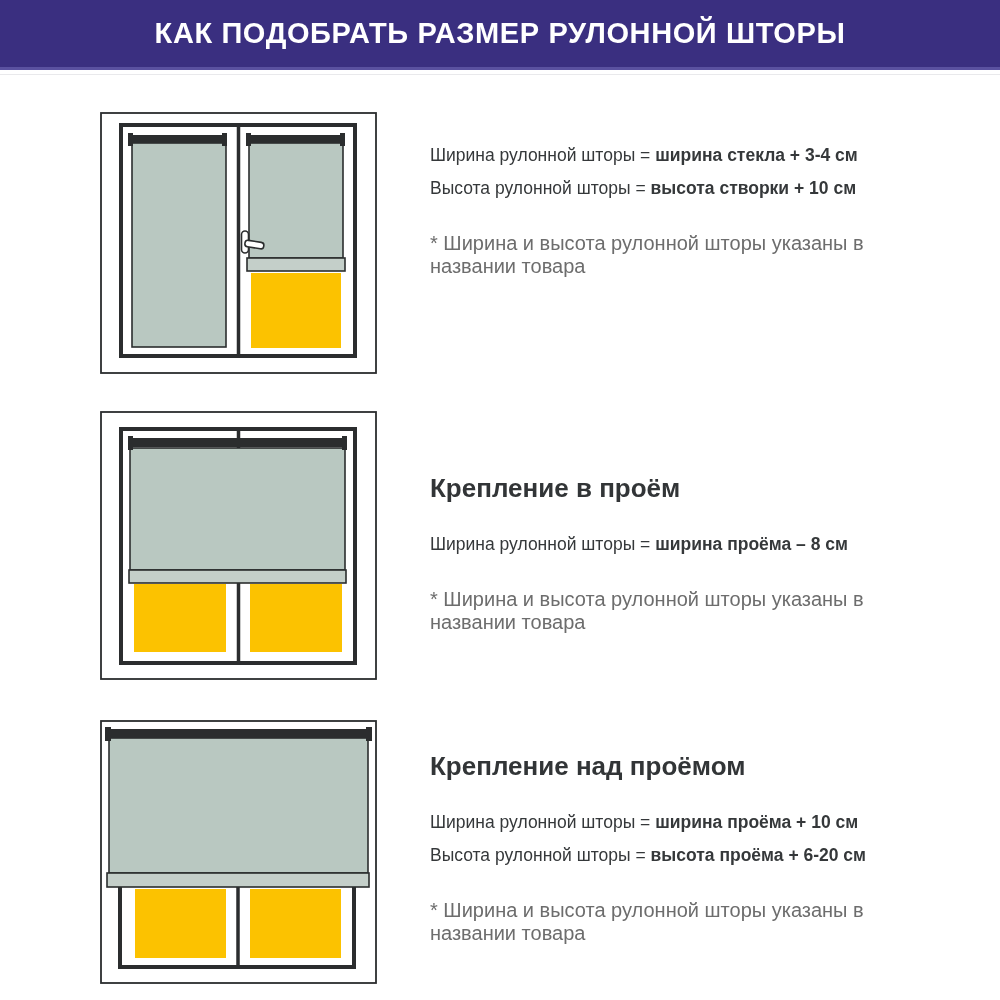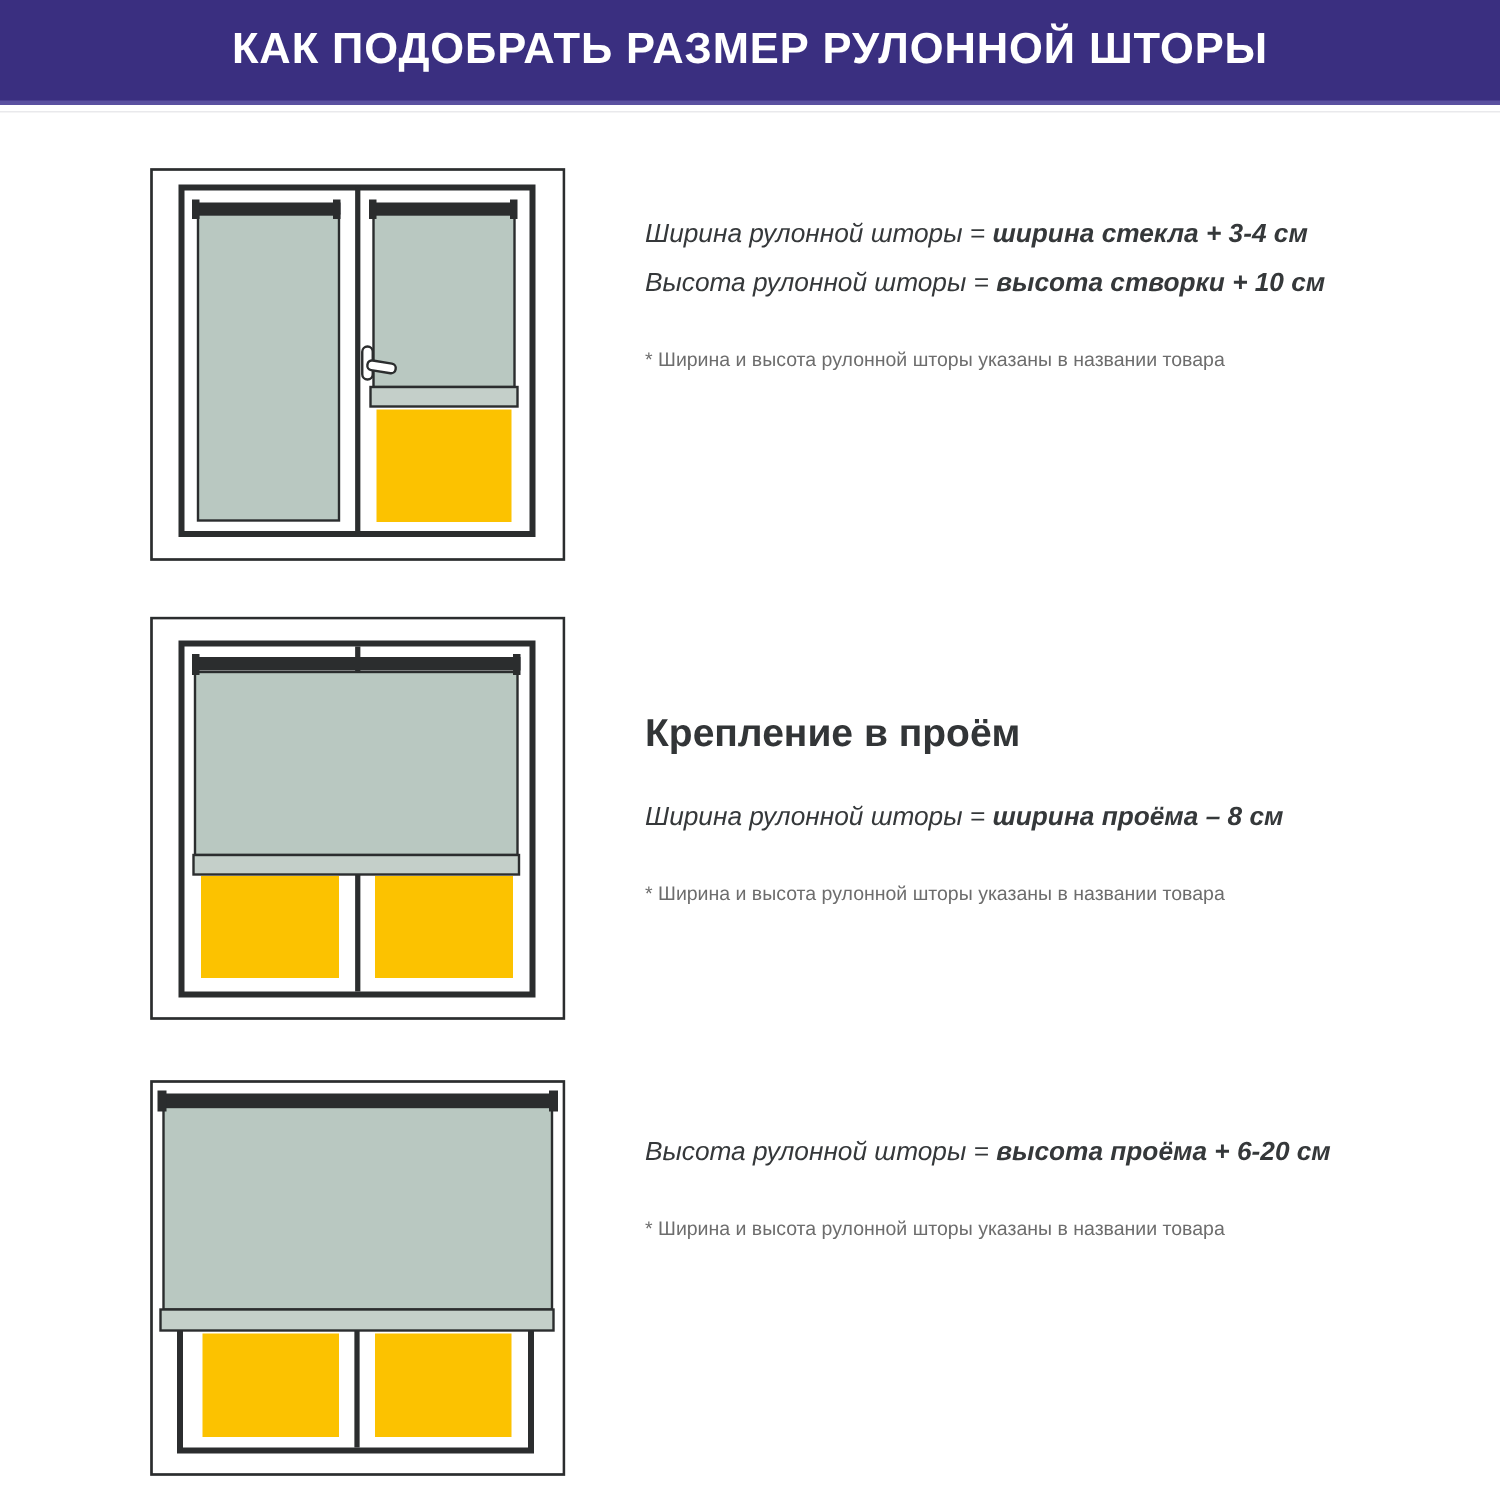--- a/index.html
+++ b/index.html
@@ -58,26 +58,25 @@
 
   .txt h2 {
     margin: 0 0 24px 0;
     font-size: 26px; font-weight: 700;
     color: var(--heading-text, #323537);
   }
   .formula {
     margin: 0;
     font-size: 17.5px; line-height: 33px;
     color: var(--body-text, #35383a);
-    font-style: italic;
   }
   .formula b { font-weight: 700; color: var(--body-text, #35383a); }
   .note {
     margin: 27px 0 0 0;
-    font-size: 13px;
+    font-size: 20px;
     color: var(--note-text, #6d6d6d);
   }
 </style>
 </head>
 <body>
 
 <div id="page">
 
   <header class="banner">
     <h1 class="banner-title">КАК ПОДОБРАТЬ РАЗМЕР РУЛОННОЙ ШТОРЫ</h1>
@@ -152,18 +151,20 @@
         <g>
           <rect class="fab" x="9" y="18" width="259" height="135"></rect>
           <rect class="bar" x="7" y="153" width="262" height="14"></rect>
           <rect class="hdr" x="7" y="9" width="263" height="9"></rect>
           <rect class="hdr" x="5" y="7" width="6" height="14"></rect>
           <rect class="hdr" x="266" y="7" width="6" height="14"></rect>
         </g>
       </svg>
     </figure>
     <div class="txt" id="txt3">
+      <h2>Крепление над проёмом</h2>
+      <p class="formula"><span>Ширина рулонной шторы = </span><b>ширина проёма + 10 см</b></p>
       <p class="formula"><span>Высота рулонной шторы = </span><b>высота проёма + 6-20 см</b></p>
       <p class="note">* Ширина и высота рулонной шторы указаны в названии товара</p>
     </div>
   </section>
 
 </div>
 
 </body></html>

